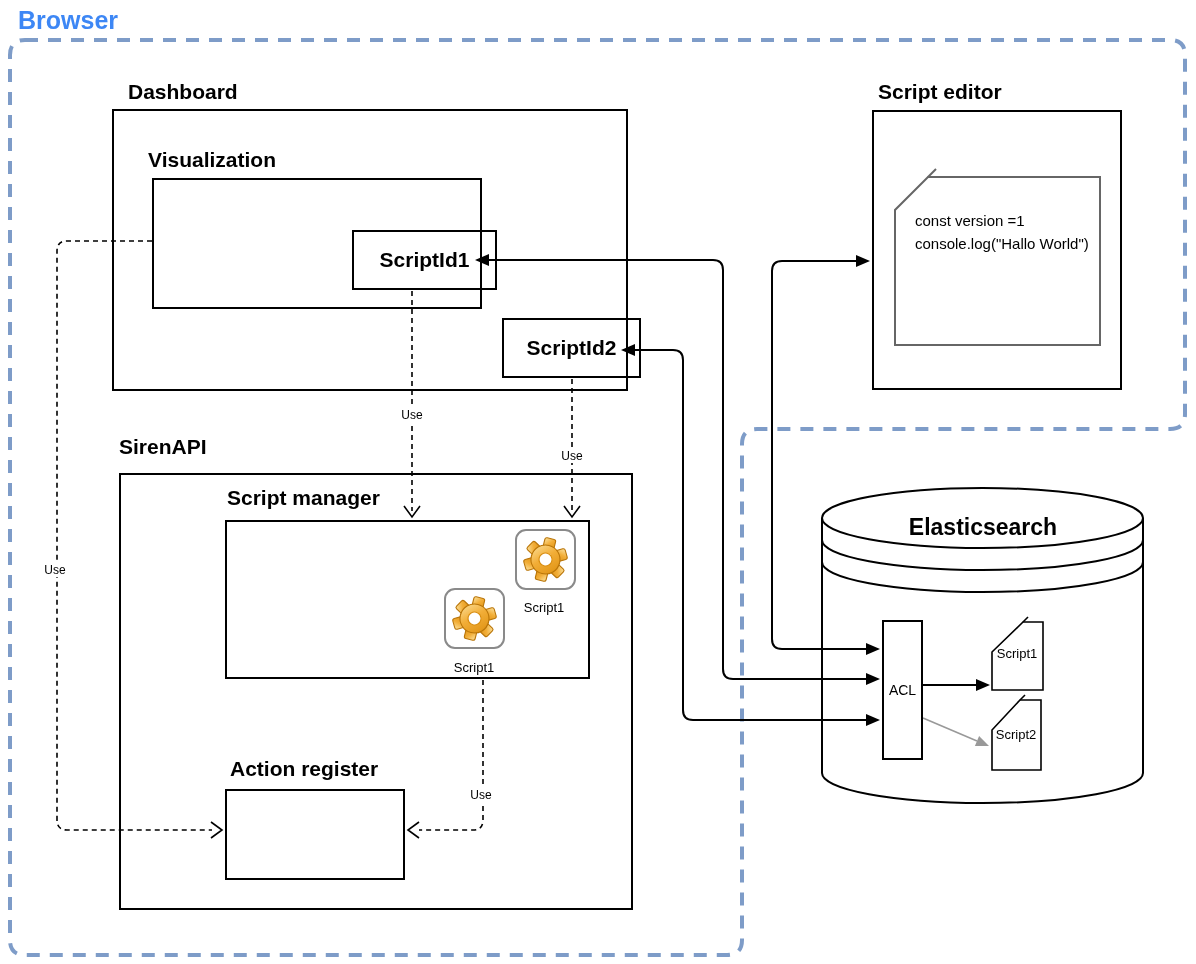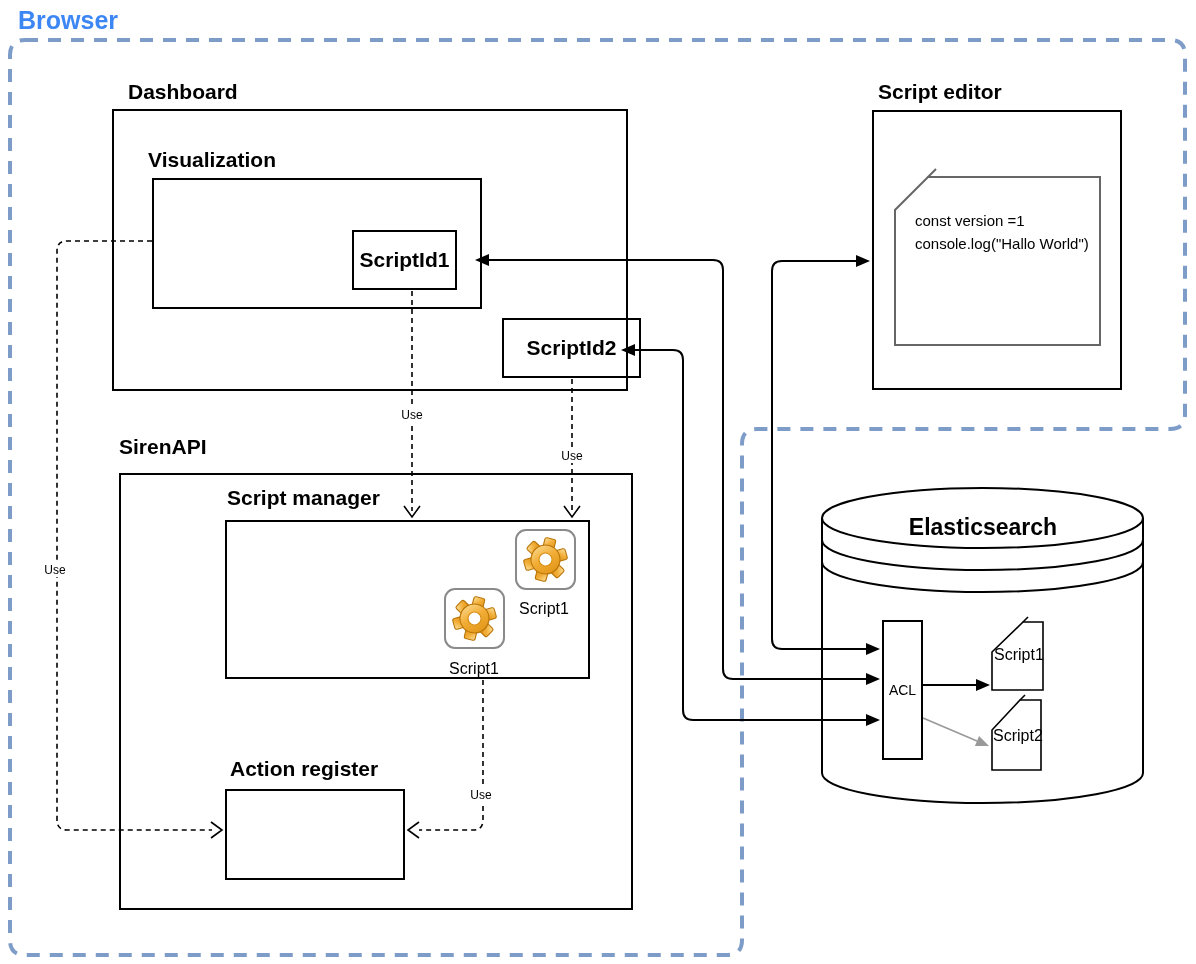--- a/index.html
+++ b/index.html
@@ -4,21 +4,21 @@
 <style>
   html,body{margin:0;padding:0;background:#fff;}
   #canvas{
     position:relative;width:1196px;height:964px;background:#ffffff;
     font-family:"Liberation Sans","DejaVu Sans",sans-serif;overflow:hidden;
   }
   #diagram-svg{position:absolute;left:0;top:0;width:1196px;height:964px;}
   .box{position:absolute;border:2px solid #000;box-sizing:border-box;background:transparent;}
   .title{position:absolute;font-weight:bold;font-size:21px;color:#000;white-space:nowrap;}
   .center-label{display:flex;align-items:center;justify-content:center;font-weight:bold;font-size:21px;color:#000;}
-  .small-label{position:absolute;font-size:16px;color:#000;text-align:center;white-space:nowrap;}
+  .small-label{position:absolute;font-size:13px;color:#000;text-align:center;white-space:nowrap;}
   .use-label{position:absolute;font-size:12px;color:#000;background:#fff;padding:0 2px;transform:translateX(-50%);}
   #browser-label{position:absolute;left:18px;top:6px;font-weight:bold;font-size:25px;color:#3d87f5;}
   #acl-box{display:flex;align-items:center;justify-content:center;font-size:14px;font-weight:normal;}
   #code-block{position:absolute;left:915px;top:209px;font-size:15px;line-height:23px;color:#000;white-space:nowrap;}
   #elasticsearch-title{position:absolute;left:862px;top:514px;width:242px;text-align:center;font-weight:bold;font-size:23px;}
 </style>
 </head>
 <body>
 
 <div id="canvas">
@@ -125,21 +125,21 @@
   </svg>
 
   <div id="browser-label">Browser</div>
 
   <div class="title" style="left:128px;top:80px;">Dashboard</div>
   <div class="box" style="left:112px;top:109px;width:516px;height:282px;"></div>
 
   <div class="title" style="left:148px;top:148px;">Visualization</div>
   <div class="box" style="left:152px;top:178px;width:330px;height:131px;"></div>
 
-  <div class="box center-label" style="left:352px;top:230px;width:105px;height:60px;">ScriptId1</div>
+  <div class="box center-label" style="left:352px;top:230px;width:145px;height:60px;">ScriptId1</div>
   <div class="box center-label" style="left:502px;top:318px;width:139px;height:60px;">ScriptId2</div>
 
   <div class="title" style="left:878px;top:80px;">Script editor</div>
   <div class="box" style="left:872px;top:110px;width:250px;height:280px;"></div>
   <div id="code-block">
     <div>const version =1</div>
     <div>console.log("Hallo World")</div>
   </div>
 
   <div class="title" style="left:119px;top:435px;">SirenAPI</div>

